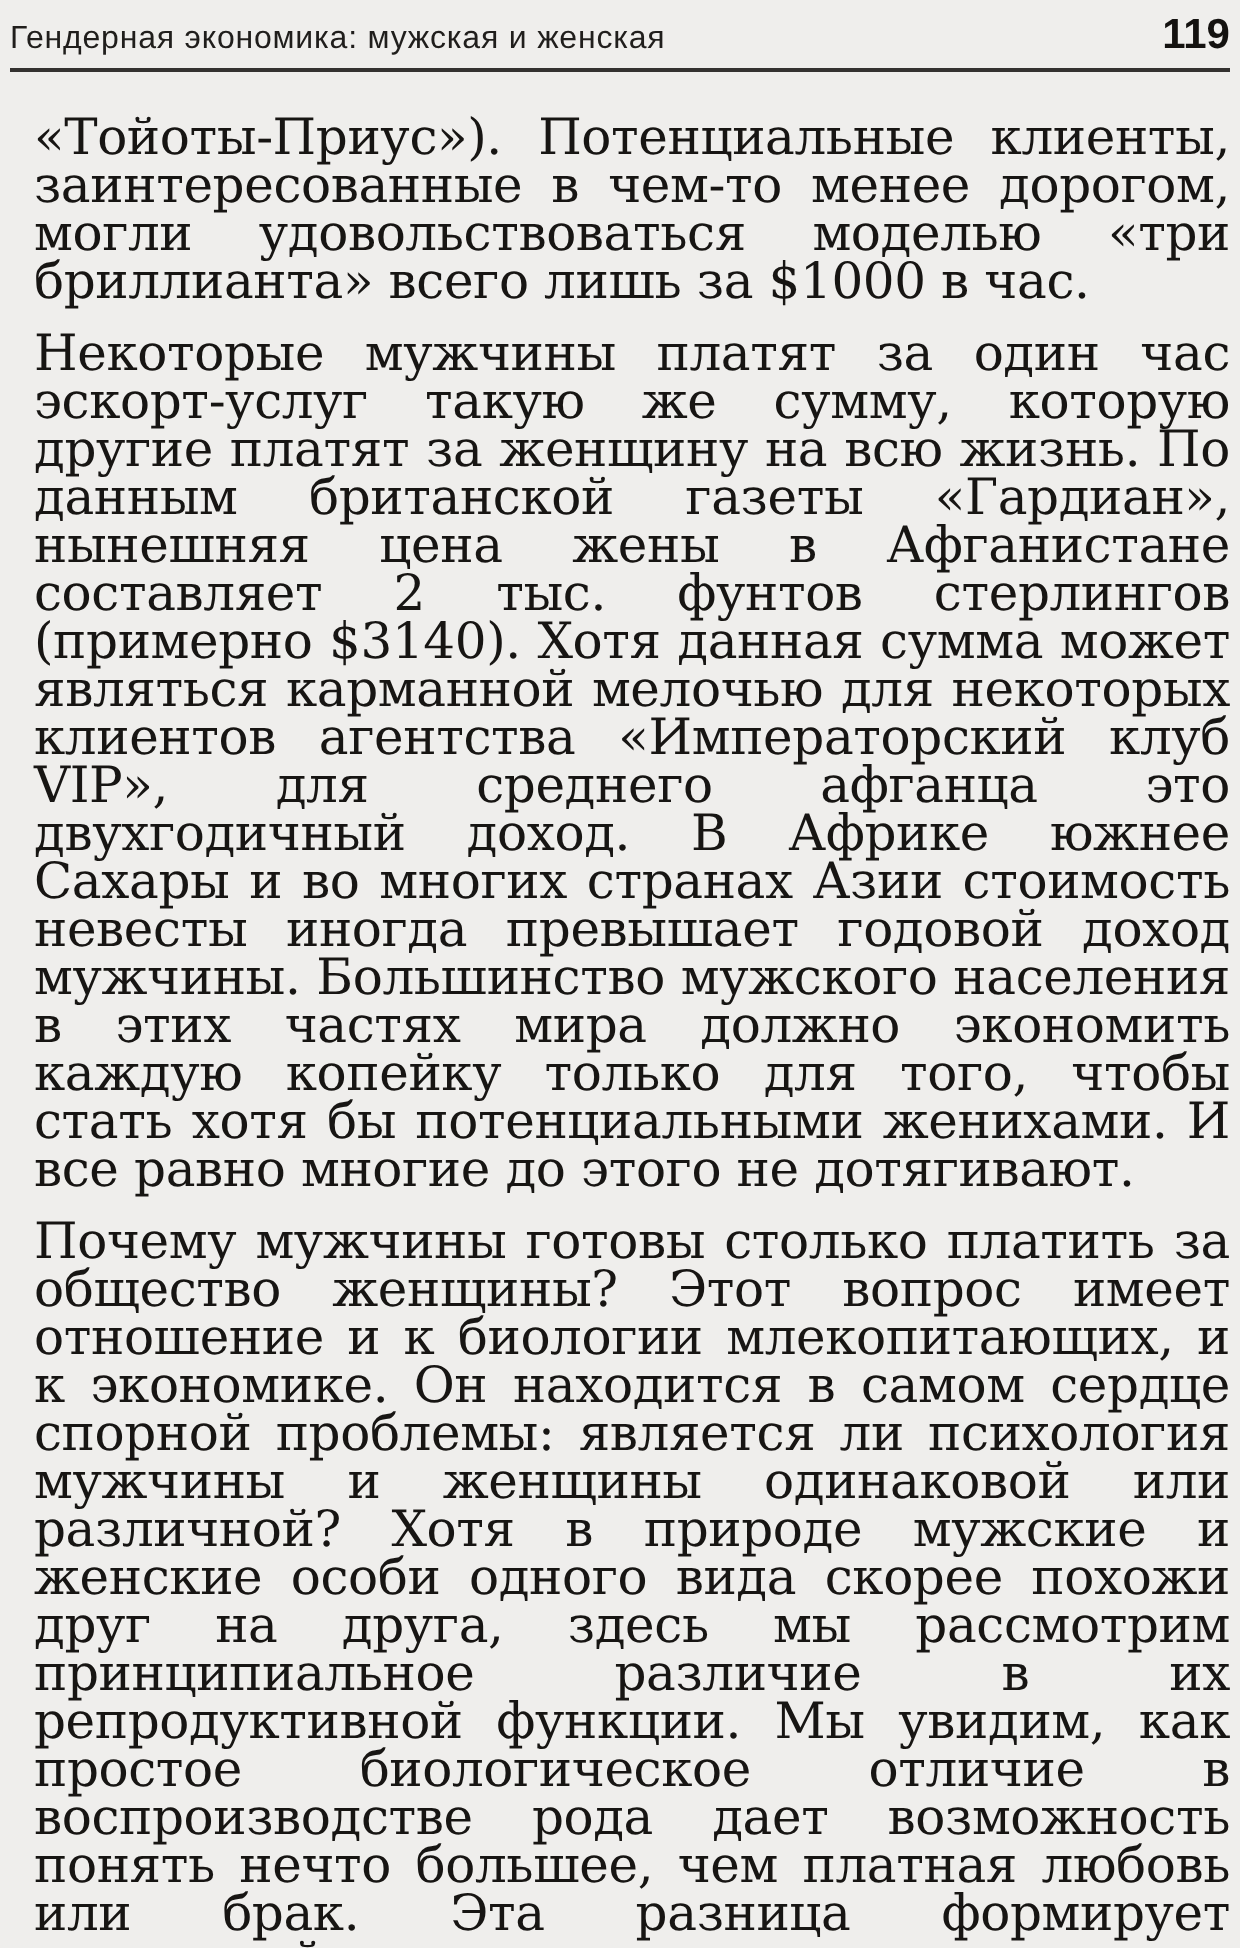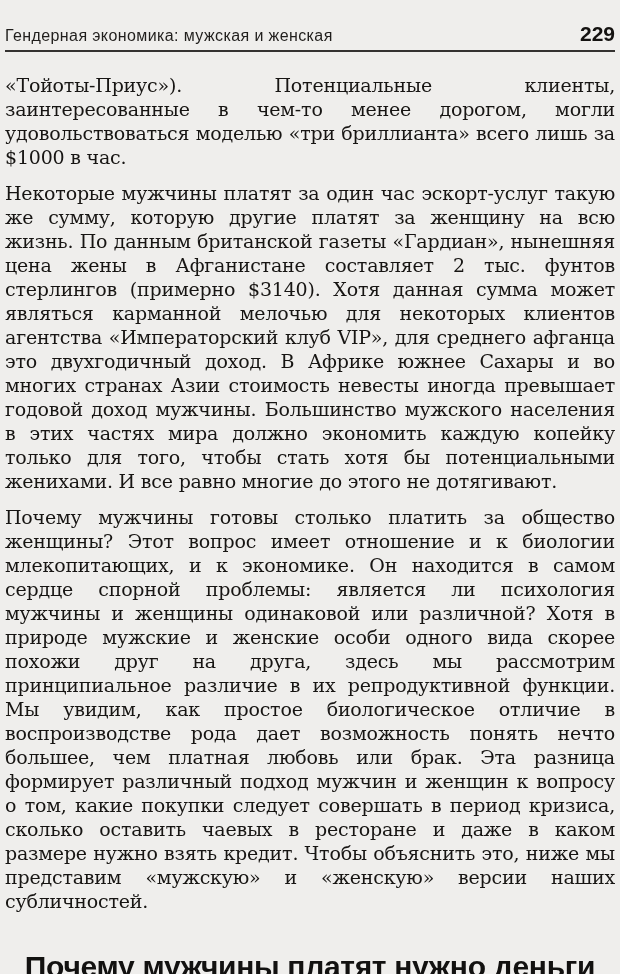--- a/index.html
+++ b/index.html
@@ -13,21 +13,21 @@
     width:620px;
     font-family:"DejaVu Serif", serif;
   }
   .page{
     position:relative;
     width:620px;
     height:974px;
     overflow:hidden;
     background:var(--page-bg);
     box-sizing:border-box;
-    padding:22px 5px 0 5px;
+    padding:6px 5px 0 5px;
     color:var(--text-color);
   }
   .running-head{
     display:flex;
     justify-content:space-between;
     align-items:baseline;
   }
   .running-head-title{
     font-family:"Liberation Sans", sans-serif;
     font-weight:400;
@@ -43,22 +43,22 @@
   }
   .header-divider{
     border:none;
     border-top:2px solid var(--rule-color);
     margin:4px 0 0 0;
   }
   .body-text{
     margin-top:21px;
   }
   .paragraph{
-    margin:0 0 12px 0;
-    font-size:19px;
+    margin:0 0 12px 12px;
+    font-size:25px;
     line-height:24px;
     text-align:justify;
     letter-spacing:-0.2px;
     color:var(--text-color);
   }
   .paragraph:last-child{
     margin-bottom:0;
   }
   .section-heading{
     font-family:"Liberation Sans", sans-serif;
@@ -71,21 +71,21 @@
     color:#121110;
   }
 </style>
 </head>
 <body>
 
 <div class="page">
 
   <div class="running-head">
     <span class="running-head-title">Гендерная экономика: мужская и женская</span>
-    <span class="page-number">229</span>
+    <span class="page-number">119</span>
   </div>
 
   <hr class="header-divider">
 
   <div class="body-text">
 
     <p class="paragraph">«Тойоты-Приус»). Потенциальные клиенты, заинтересованные в чем-то менее дорогом, могли удовольствоваться моделью «три бриллианта» всего лишь за $1000 в час.</p>
 
     <p class="paragraph">Некоторые мужчины платят за один час эскорт-услуг такую же сумму, которую другие платят за женщину на всю жизнь. По данным британской газеты «Гардиан», нынешняя цена жены в Афганистане составляет 2 тыс. фунтов стерлингов (примерно $3140). Хотя данная сумма может являться карманной мелочью для некоторых клиентов агентства «Императорский клуб VIP», для среднего афганца это двухгодичный доход. В Африке южнее Сахары и во многих странах Азии стоимость невесты иногда превышает годовой доход мужчины. Большинство мужского населения в этих частях мира должно экономить каждую копейку только для того, чтобы стать хотя бы потенциальными женихами. И все равно многие до этого не дотягивают.</p>
 

